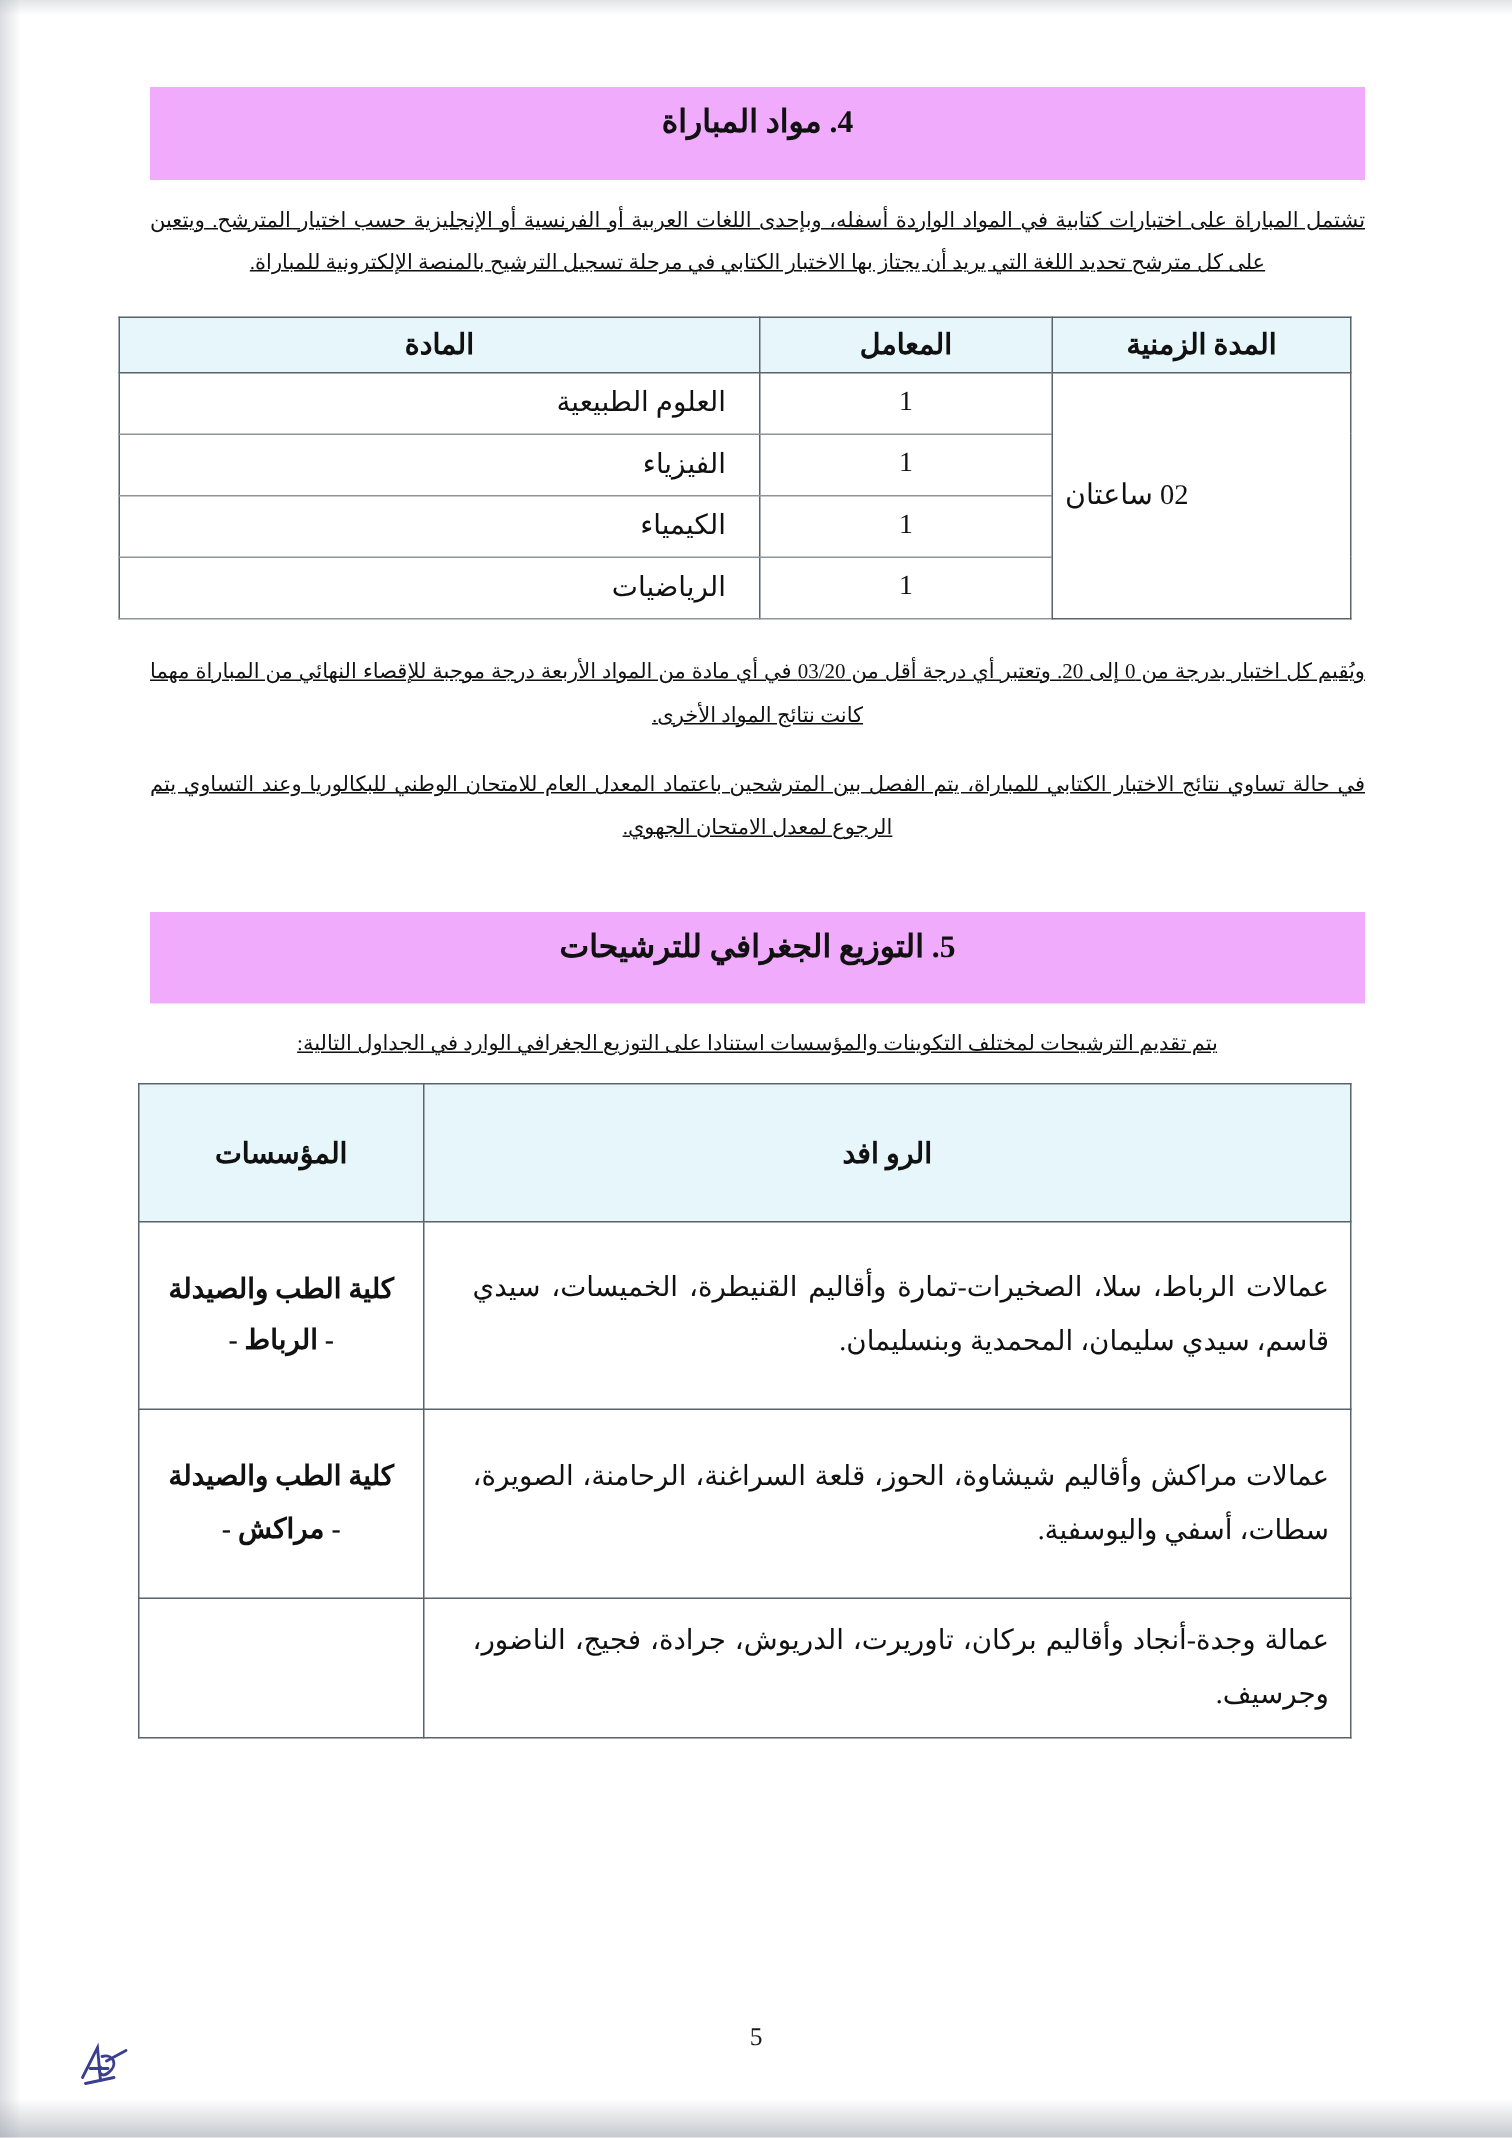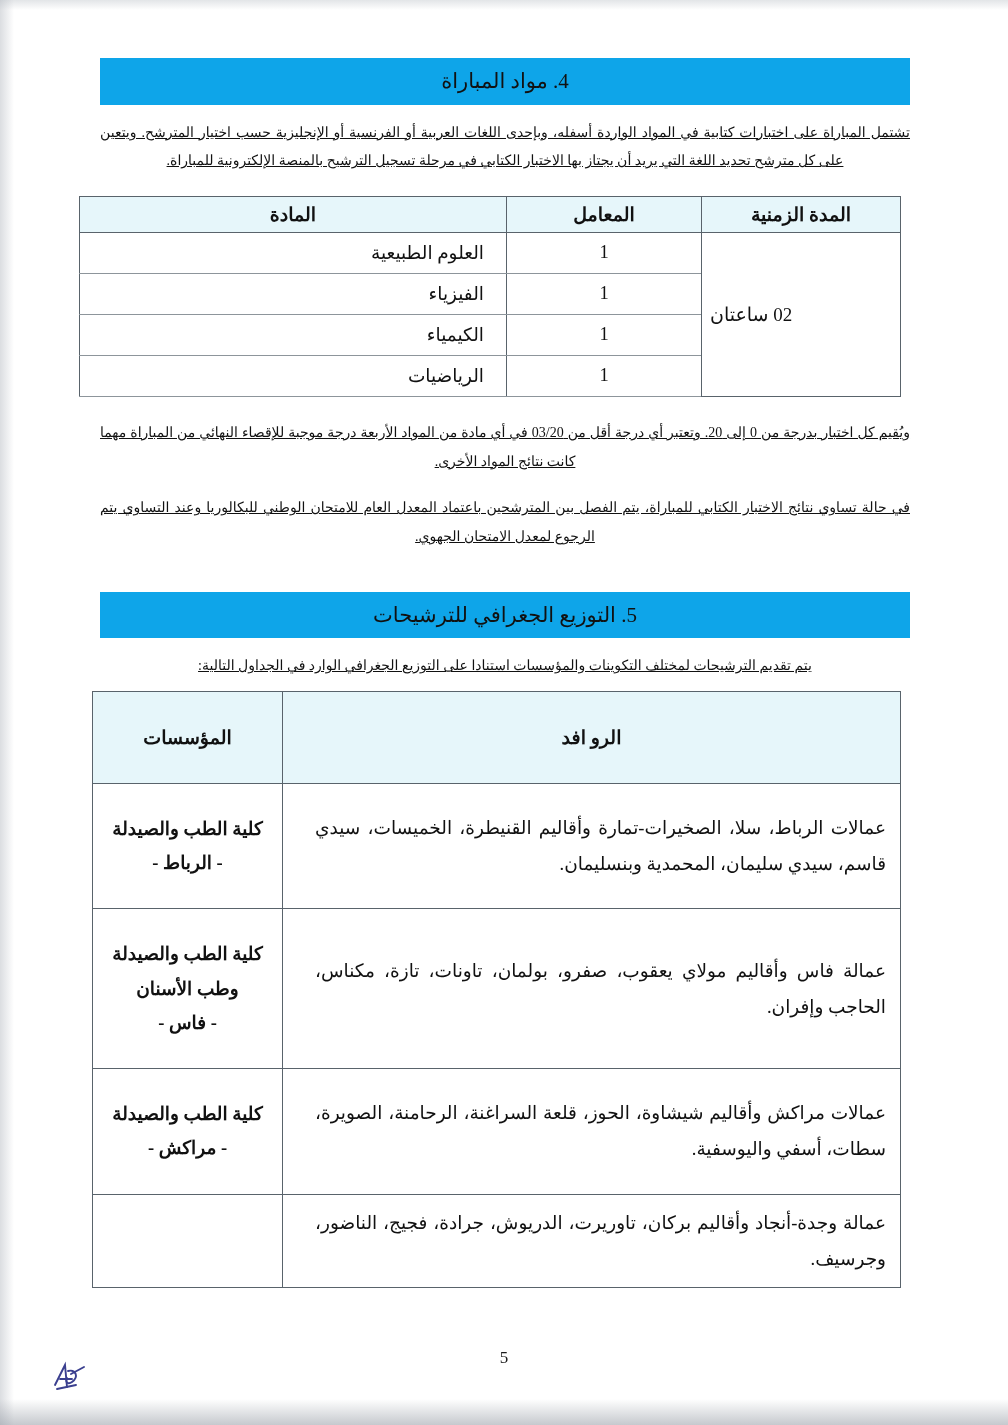--- a/index.html
+++ b/index.html
@@ -45,26 +45,26 @@
 
   .content {
     position: absolute;
     left: 100px;
     top: 0;
     width: 810px;
   }
 
   
   .section-band {
-    background: #0ea5e9;
-    text-align: center;
-    font-weight: normal;
+    background: #f0abfc;
+    text-align: center;
+    font-weight: bold;
     font-size: 21px;
     line-height: 1.6;
-    padding: 7px 0 6px;
+    padding: 7px 0 21px;
     letter-spacing: 0;
   }
   .section-band.h4 { margin-top: 58px; }
   .section-band.h5 { margin-top: 0; }
 
   .para {
     text-align: justify;
     text-align-last: center;
     font-size: 14px;
     line-height: 2.05;
@@ -223,28 +223,20 @@
           <th style="width:605px">الرو افد</th>
           <th style="width:177px">المؤسسات</th>
         </tr>
       </thead>
       <tbody>
         <tr>
           <td class="regions">عمالات الرباط، سلا، الصخيرات-تمارة وأقاليم القنيطرة، الخميسات، سيدي قاسم، سيدي سليمان، المحمدية وبنسليمان.</td>
           <td class="inst">
             <span>كلية الطب والصيدلة</span><br>
             <span>- الرباط -</span>
-          </td>
-        </tr>
-        <tr>
-          <td class="regions">عمالة فاس وأقاليم مولاي يعقوب، صفرو، بولمان، تاونات، تازة، مكناس، الحاجب وإفران.</td>
-          <td class="inst">
-            <span>كلية الطب والصيدلة</span><br>
-            <span>وطب الأسنان</span><br>
-            <span>- فاس -</span>
           </td>
         </tr>
         <tr>
           <td class="regions">عمالات مراكش وأقاليم شيشاوة، الحوز، قلعة السراغنة، الرحامنة، الصويرة، سطات، أسفي واليوسفية.</td>
           <td class="inst">
             <span>كلية الطب والصيدلة</span><br>
             <span>- مراكش -</span>
           </td>
         </tr>
         <tr>

